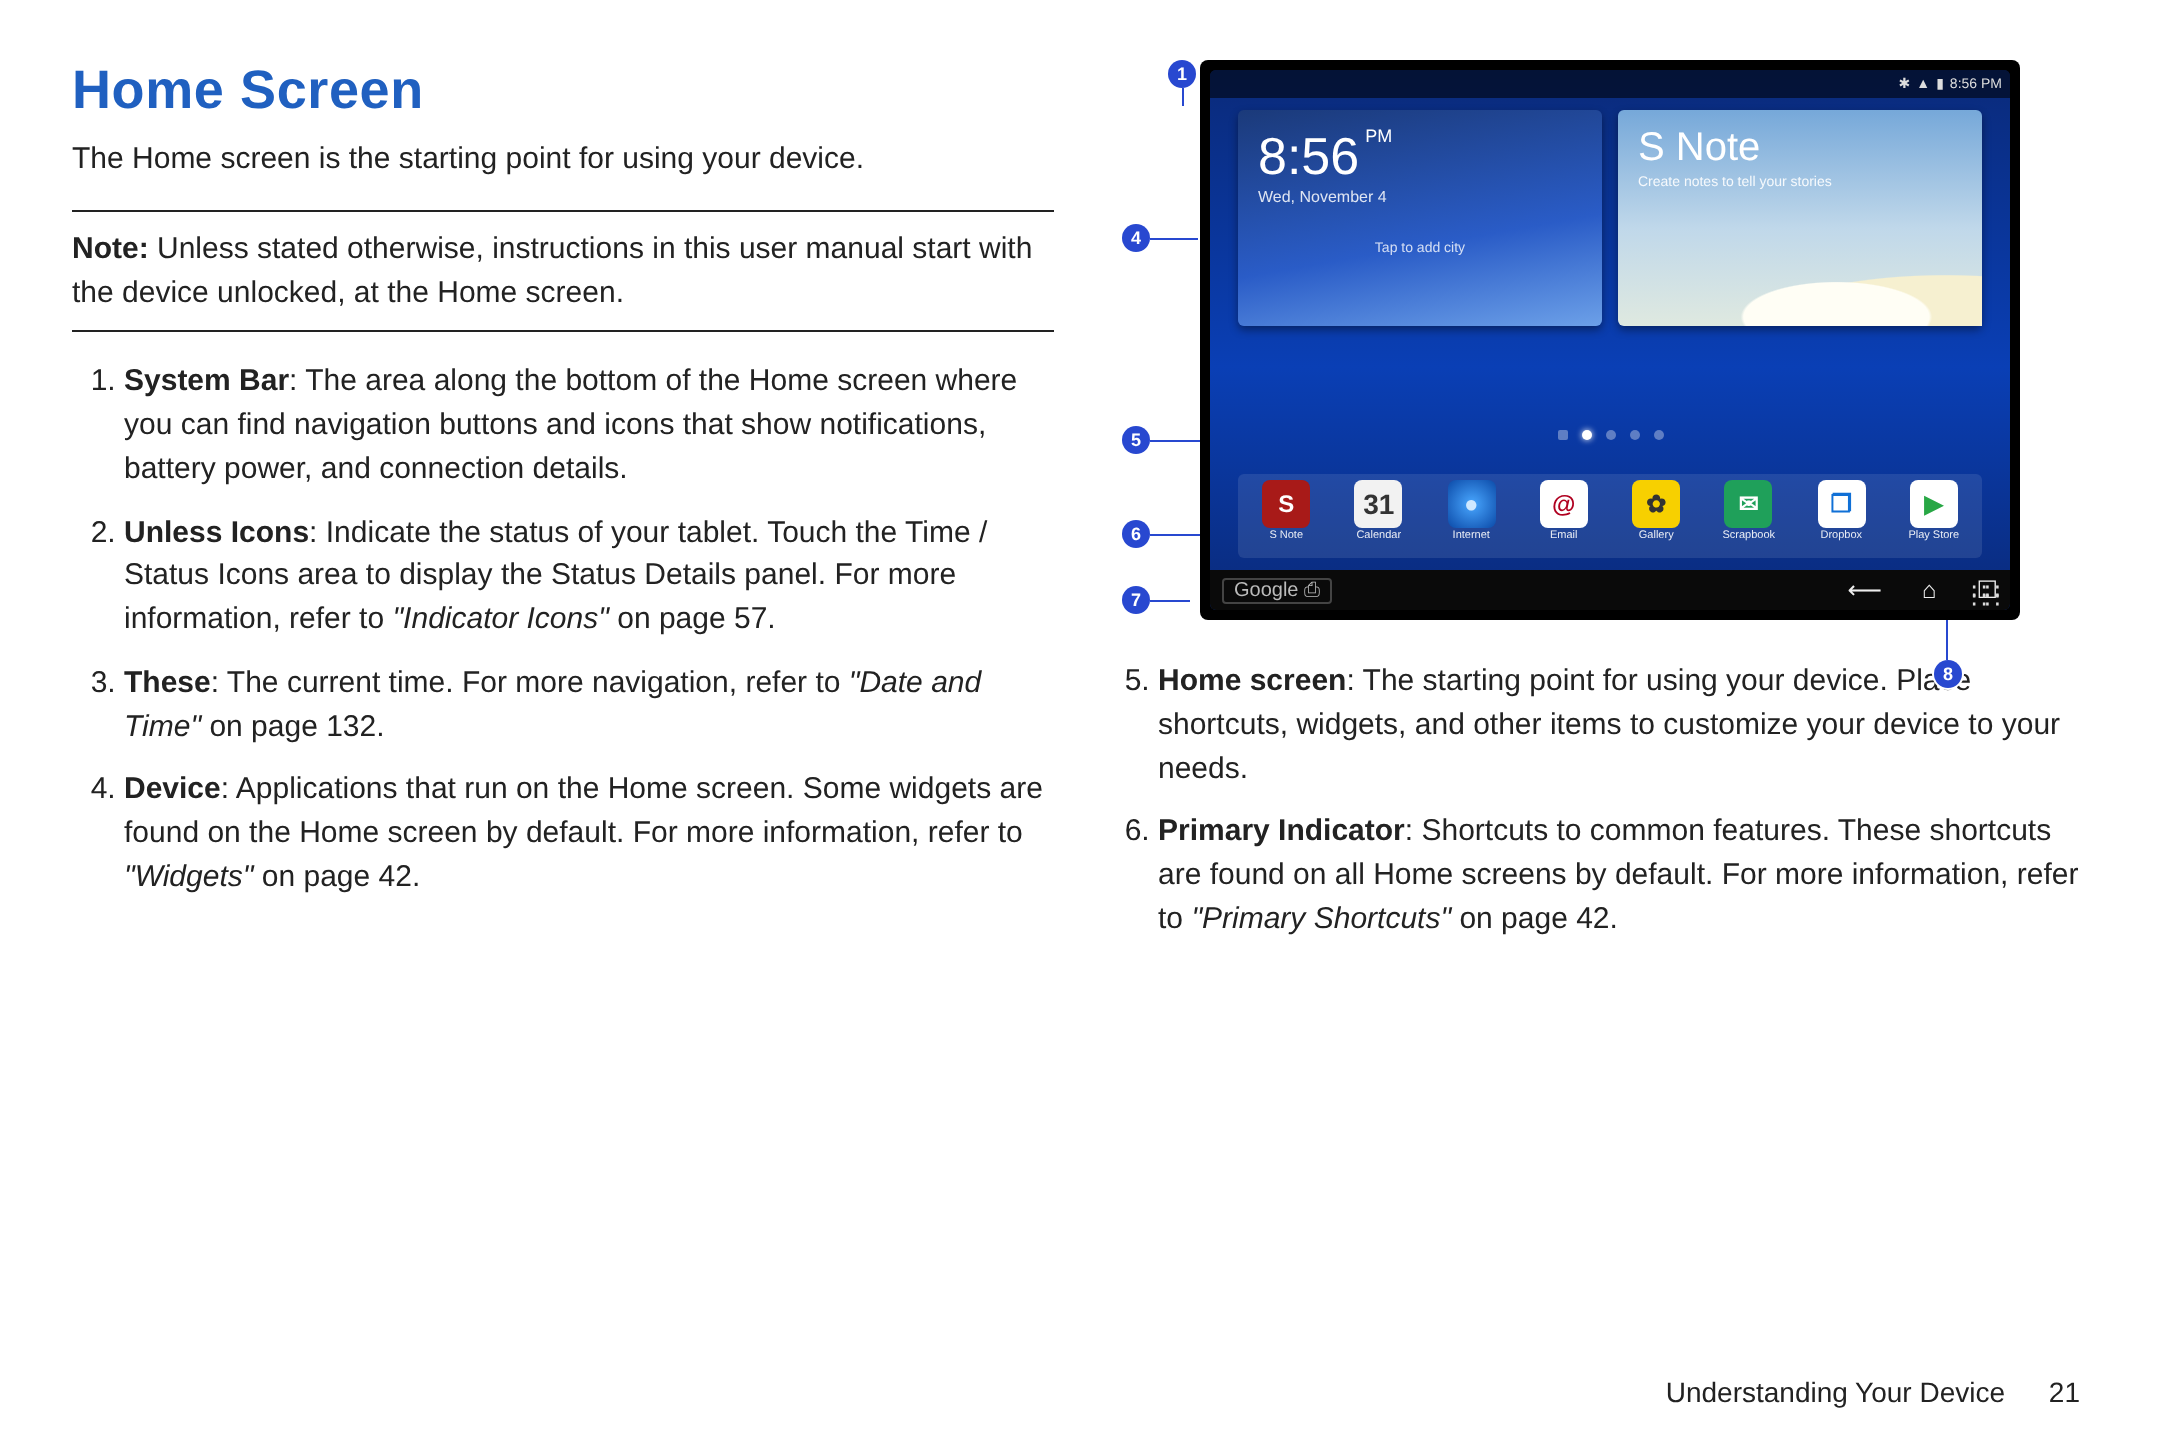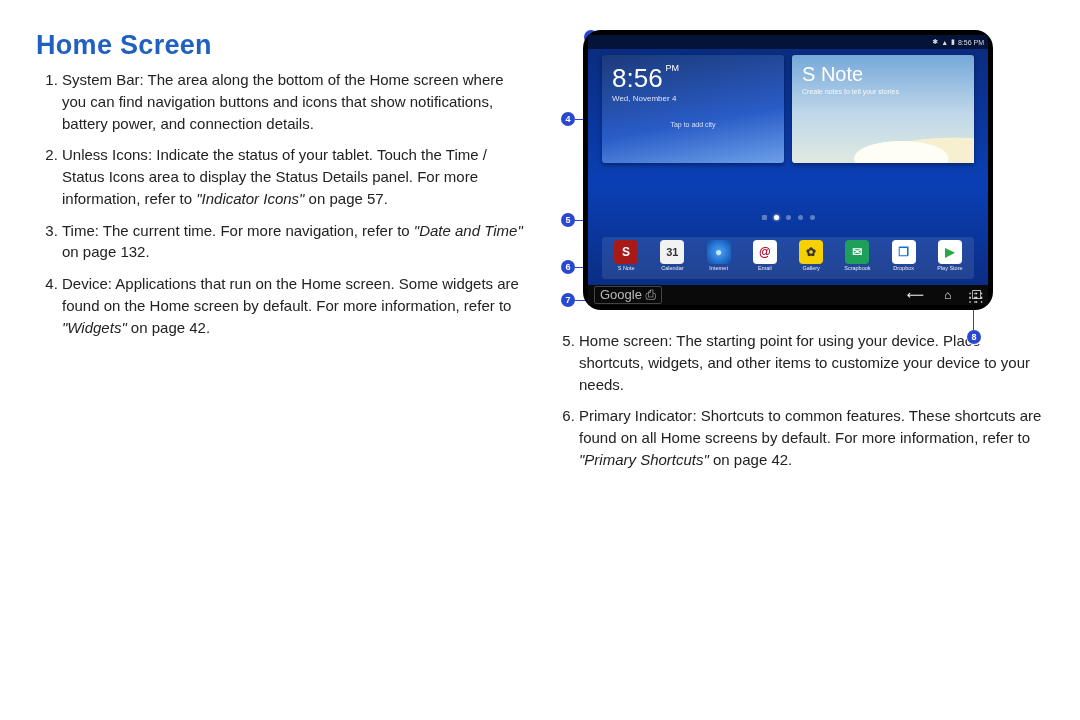--- a/index.html
+++ b/index.html
@@ -5,24 +5,24 @@
   html,body{margin:0;padding:0;font-family:Arial,Helvetica,sans-serif;font-size:15px;color:#222;background:#fff}
   .page{box-sizing:border-box;width:1080px;height:720px;padding:30px 36px 18px 36px;position:relative}
   .cols{display:flex;gap:26px}
   .col{flex:1;min-width:0}
   h1{color:#2060c0;font-size:27px;margin:0 0 8px 0;font-weight:900;letter-spacing:.3px;font-family:Arial,Helvetica,sans-serif}
   .intro{margin:0 0 14px 0;line-height:1.45}
   .rule{border-top:1.5px solid #222;border-bottom:1.5px solid #222;padding:8px 0;margin:0 0 14px 0;line-height:1.45}
   .rule b{font-weight:700}
   ol.items{margin:0;padding-left:26px}
   ol.items>li{margin:0 0 10px 0;line-height:1.45;text-indent:0}
-  .term{font-weight:400}
+  .term{font-weight:700}
   .ref-italic{font-style:italic}
   .figwrap{position:relative;margin:0 0 20px 0}
-  .tablet{position:relative;margin-left:30px;width:410px;height:280px;background:#000;border-radius:18px;padding:5px;box-sizing:border-box}
+  .tablet{position:relative;margin-left:47px;width:410px;height:280px;background:#000;border-radius:4px;padding:5px;box-sizing:border-box}
   .screen{position:relative;width:100%;height:100%;border-radius:3px;overflow:hidden;background:linear-gradient(180deg,#0a2a7a 0%,#0a3fb5 55%,#0a2a7a 100%)}
   .statusbar{position:absolute;top:0;left:0;right:0;height:14px;background:rgba(0,0,0,.55);color:#ddd;font-size:7px;display:flex;align-items:center;justify-content:flex-end;padding:0 4px}
   .widgets{position:absolute;top:20px;left:14px;right:14px;height:108px;display:flex;gap:8px}
   .widget{flex:1;border-radius:3px;position:relative;color:#fff;box-shadow:0 2px 4px rgba(0,0,0,.4)}
   .w-clock{background:linear-gradient(170deg,#1b3a7a 0%,#2a5cc7 60%,#6ca0e8 100%)}
   .w-clock .big{font-size:26px;font-weight:300;padding:8px 10px 0 10px}
   .w-clock .ampm{font-size:9px;vertical-align:top;margin-left:3px}
   .w-clock .date{font-size:8px;opacity:.85;padding:0 10px}
   .w-clock .tap{font-size:7px;opacity:.8;text-align:center;margin-top:18px}
   .w-snote{background:linear-gradient(180deg,#76a8d9 0%,#c0d8ea 55%,#dfe9e0 100%)}
@@ -31,41 +31,45 @@
   .w-snote .notes{position:absolute;bottom:0;right:0;width:100%;height:45px;background:radial-gradient(ellipse at 60% 90%,#fffef5 30%,transparent 31%),radial-gradient(ellipse at 90% 90%,#f6f0d0 36%,transparent 37%)}
   .dots{position:absolute;top:180px;left:0;right:0;display:flex;justify-content:center;gap:7px}
   .dot{width:5px;height:5px;border-radius:50%;background:rgba(255,255,255,.35)}
   .dot.sel{background:#fff;box-shadow:0 0 3px #fff}
   .dot.sq{border-radius:1px}
   .dock{position:absolute;bottom:26px;left:14px;right:14px;height:36px;display:flex;gap:4px;align-items:flex-start;background:rgba(255,255,255,.1);border-radius:3px;padding:3px}
   .dockitem{flex:1;text-align:center;color:#fff}
   .dockicon{width:24px;height:24px;margin:0 auto;border-radius:4px;display:flex;align-items:center;justify-content:center;font-size:12px;font-weight:700}
   .docklabel{font-size:5.5px;opacity:.9;margin-top:1px;white-space:nowrap}
   .sysbar{position:absolute;bottom:0;left:0;right:0;height:20px;background:#0a0a0a;display:flex;align-items:center;justify-content:space-between;padding:0 6px}
-  .gbox{color:#bbb;font-size:13px;border:1px solid #444;border-radius:2px;padding:0 5px}
+  .gbox{color:#bbb;font-size:10px;border:1px solid #444;border-radius:2px;padding:0 5px}
   .navicons{color:#eee;display:flex;gap:20px;font-size:12px}
   .appsgrid{position:absolute;bottom:3px;right:6px;font-size:12px;color:#ddd;letter-spacing:-1px;line-height:4px}
   .callout{position:absolute;width:14px;height:14px;border-radius:50%;background:#2848d0;color:#fff;font-size:9px;font-weight:700;display:flex;align-items:center;justify-content:center;box-shadow:0 0 0 1px #fff}
   .lead{position:absolute;background:#2848d0}
   .footer{position:absolute;bottom:16px;right:40px;font-size:14px}
   .footer .pn{margin-left:18px}
   ol.nudge5{counter-reset:li 4}
 </style>
 </head>
 <body>
 
 <div class="page">
   <div class="cols">
 
     <div class="col">
       <h1>Home Screen</h1>
+      <p class="intro">The Home screen is the starting point for using your device.</p>
+      <p class="rule">
+        <b>Note:</b><span> Unless stated otherwise, instructions in this user manual start with the device unlocked, at the Home screen.</span>
+      </p>
       <ol class="items">
         <li><span class="term">System Bar</span><span>: The area along the bottom of the Home screen where you can find navigation buttons and icons that show notifications, battery power, and connection details.</span></li>
         <li><span class="term">Unless Icons</span><span>: Indicate the status of your tablet. Touch the Time / Status Icons area to display the Status Details panel. For more information, refer to </span><span class="ref-italic">"Indicator Icons"</span><span> on page 57.</span></li>
-        <li><span class="term">Time</span><span>: The current time. For more navigation, refer to </span><span class="ref-italic">"Date and Time"</span><span> on page 132.</span></li>
+        <li><span class="term">These</span><span>: The current time. For more navigation, refer to </span><span class="ref-italic">"Date and Time"</span><span> on page 132.</span></li>
         <li><span class="term">Device</span><span>: Applications that run on the Home screen. Some widgets are found on the Home screen by default. For more information, refer to </span><span class="ref-italic">"Widgets"</span><span> on page 42.</span></li>
       </ol>
     </div>
 
     <div class="col">
       <div class="figwrap">
 
         <div class="callout" style="left:31px;top:0px">1</div>
         <div class="callout" style="left:392px;top:0px">2</div>
         <div class="callout" style="left:414px;top:0px">3</div>
@@ -110,21 +114,21 @@
               <div class="dot"></div>
               <div class="dot"></div>
               <div class="dot"></div>
             </div>
             <div class="dock">
               <div class="dockitem">
                   <div class="dockicon" style="background:#a81a18;color:#fff">S</div>
                   <div class="docklabel">S Note</div>
                 </div>
               <div class="dockitem">
-                  <div class="dockicon" style="background:#f2f2f2;color:#333;font-size:11px">31</div>
+                  <div class="dockicon" style="background:#f2f2f2;color:#333;font-size:14px">31</div>
                   <div class="docklabel">Calendar</div>
                 </div>
               <div class="dockitem">
                   <div class="dockicon" style="background:radial-gradient(circle,#49a7ff,#0b4aa8);color:#cfe8ff">●</div>
                   <div class="docklabel">Internet</div>
                 </div>
               <div class="dockitem">
                   <div class="dockicon" style="background:#fff;color:#b00020">@</div>
                   <div class="docklabel">Email</div>
                 </div>
@@ -158,13 +162,17 @@
         </div>
       </div>
 
       <ol class="items nudge5" start="5">
         <li><span class="term">Home screen</span><span>: The starting point for using your device. Place shortcuts, widgets, and other items to customize your device to your needs.</span></li>
         <li><span class="term">Primary Indicator</span><span>: Shortcuts to common features. These shortcuts are found on all Home screens by default. For more information, refer to </span><span class="ref-italic">"Primary Shortcuts"</span><span> on page 42.</span></li>
       </ol>
     </div>
   </div>
 
+  <div class="footer">
+    <span>Understanding Your Device</span>
+    <span class="pn">21</span>
+  </div>
 </div>
 
 </body></html>

